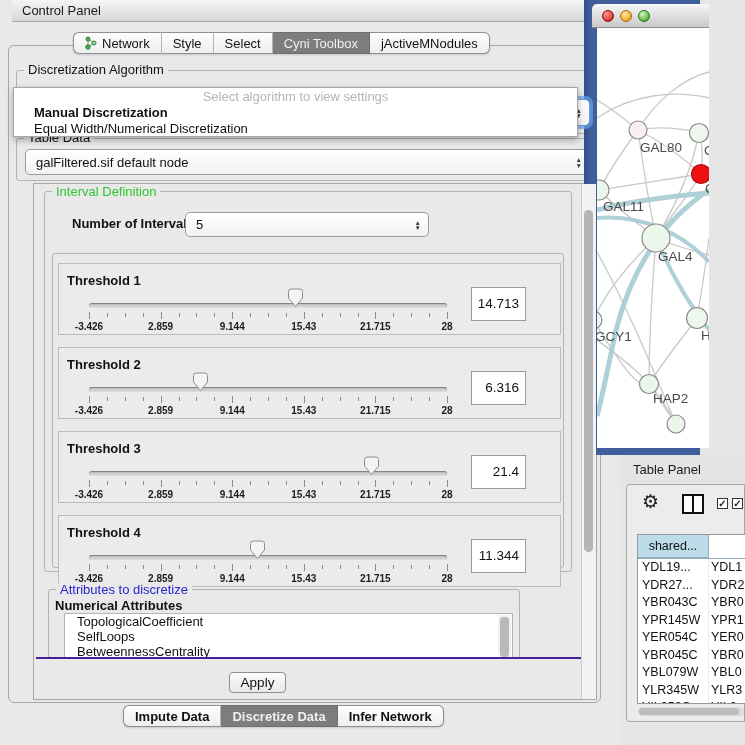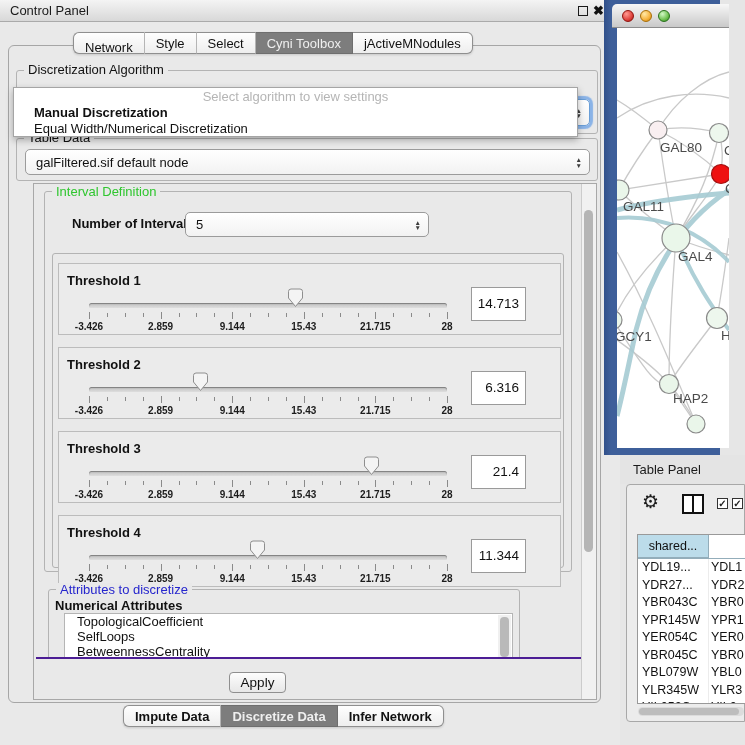--- a/index.html
+++ b/index.html
@@ -2,37 +2,37 @@
 <html><head>
 <meta charset="utf-8">
 <style>
   * { margin:0; padding:0; box-sizing:border-box; }
   html,body { width:745px; height:745px; overflow:hidden; background:#e6e6e6;
     font-family:"Liberation Sans", sans-serif; }
   .stage { position:absolute; left:0; top:0; width:745px; height:745px; background:#e6e6e6; }
 
   
   .cp { position:absolute; left:0; top:0; width:620px; height:745px; background:#e9e9e9; }
-  .cp-titlebar { position:absolute; left:0; top:0; width:620px; height:22px;
+  .cp-titlebar { position:absolute; left:12px; top:0; width:620px; height:22px;
     background:linear-gradient(#f4f4f4,#d8d8d8); border-bottom:1px solid #aaa; }
   .cp-title { position:absolute; left:10px; top:0; line-height:22px; font-size:13px; color:#1b1b1b; }
   .win-float { position:absolute; left:578px; top:6px; width:10px; height:10px; border:1.5px solid #1a1a1a; background:transparent; }
   .win-close { position:absolute; left:593px; top:3px; font-size:13px; font-weight:bold; color:#111; }
 
   .outer-panel { position:absolute; left:8px; top:45px; width:593px; height:658px;
     border:1px solid #a6a6a6; border-radius:6px; background:#e9e9e9; }
 
   
   .seg-bar { position:absolute; display:flex; z-index:20; height:22px;
     filter:drop-shadow(0 1px 1px rgba(0,0,0,0.15)); }
   .seg { height:22px; line-height:21px; font-size:13px; color:#111; padding:0 11px;
     background:linear-gradient(#fefefe,#eee); border-top:1px solid #8f8f8f;
     border-bottom:1px solid #8f8f8f; border-right:1px solid #b5b5b5;
     display:flex; align-items:center; gap:4px; white-space:nowrap; }
-  .seg:first-child { border-left:1px solid #8f8f8f; border-radius:6px 0 0 6px;flex-direction:column; }
+  .seg:first-child { border-left:1px solid #8f8f8f; border-radius:6px 0 0 6px; }
   .seg:last-child { border-right:1px solid #8f8f8f; border-radius:0 6px 6px 0; }
   .seg.sel { background:#7d7d7d; color:#efefef; border-color:#6e6e6e; }
   .seg.bold { font-weight:bold; }
 
   
   .group { position:absolute; border:1px solid #b3b3b3; border-radius:3px; }
   .gtitle { position:absolute; font-size:13px; line-height:13px; background:#e9e9e9; padding:0 4px; z-index:3; }
   .t-green { color:#2fc62f; }
   .t-blue  { color:#2525cd; }
   .t-black { color:#111; }
@@ -88,21 +88,21 @@
   .attr-scroll .thumb { position:absolute; left:2px; top:2px; width:9px; height:40px; background:#b9b9b9; border-radius:4px; }
 
   
   .apply-bar { position:absolute; left:36px; top:657px; width:547px; height:42px;
     background:#e9e9e9; border-top:2px solid #4c1d95; z-index:6; }
   .apply-btn { position:absolute; left:193px; top:13px; width:57px; height:21px;
     background:linear-gradient(#fdfdfd,#e7e7e7); border:1px solid #8f8f8f; border-radius:4px;
     font-size:13.5px; color:#111; text-align:center; line-height:19px; }
 
   
-  .net-window { position:absolute; left:604px; top:0; width:116px; height:455px;
+  .net-window { position:absolute; left:584px; top:0; width:116px; height:455px;
     background:linear-gradient(90deg,#31508a 0,#3e5f9a 7px,#3e5f9a 100%); }
   .net-titlebar { position:absolute; left:8px; top:4px; width:117px; height:24px;
     background:linear-gradient(#f7f7f7,#c9c9c9); border-bottom:1px solid #8c8c8c;
     border-radius:5px 0 0 0; }
   .light { position:absolute; top:6px; width:12px; height:12px; border-radius:50%; }
   .light.red    { left:10px; background:radial-gradient(circle at 35% 30%,#ff9a92,#e0443e 60%,#9c1610); border:1px solid #90120d; }
   .light.yellow { left:28px; background:radial-gradient(circle at 35% 30%,#ffe9a8,#f6b23c 60%,#b97708); border:1px solid #a86e07; }
   .light.green  { left:46px; background:radial-gradient(circle at 35% 30%,#d2f7c6,#6fc151 60%,#2b7d1c); border:1px solid #27701a; }
   .net-canvas { position:absolute; left:13px; top:28px; width:112px; height:420px; background:#fff; overflow:hidden; }
   .nlabel { font-size:13.5px; fill:#4a4a4a; font-family:"Liberation Sans",sans-serif; }

